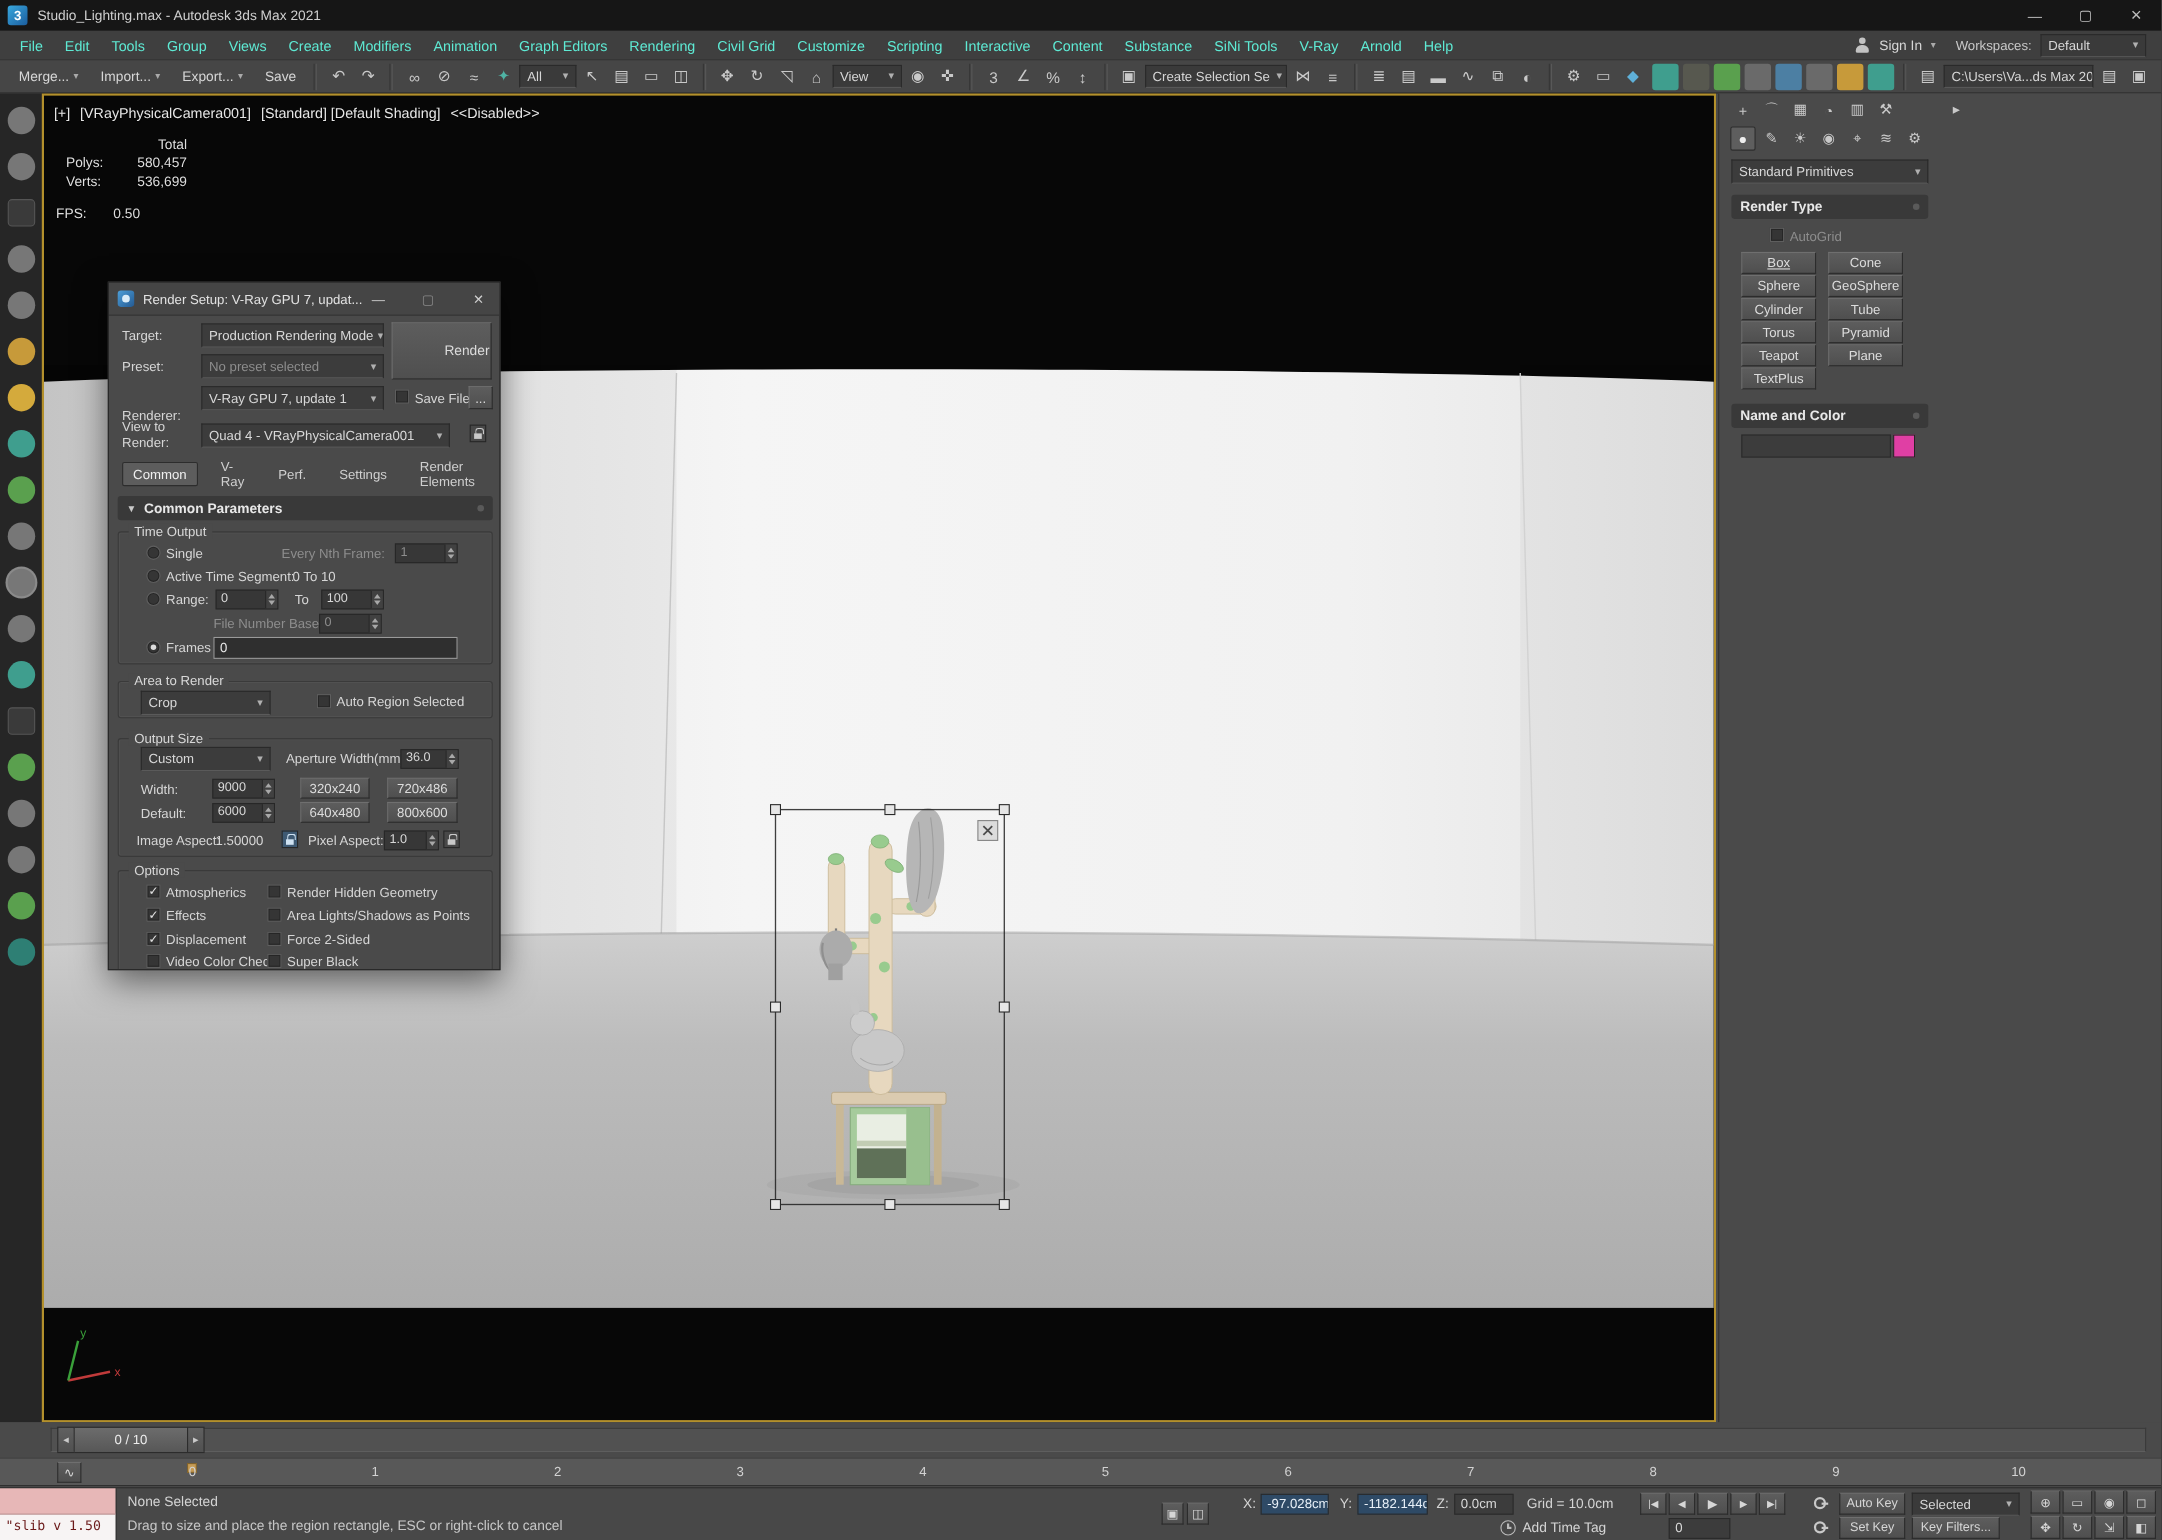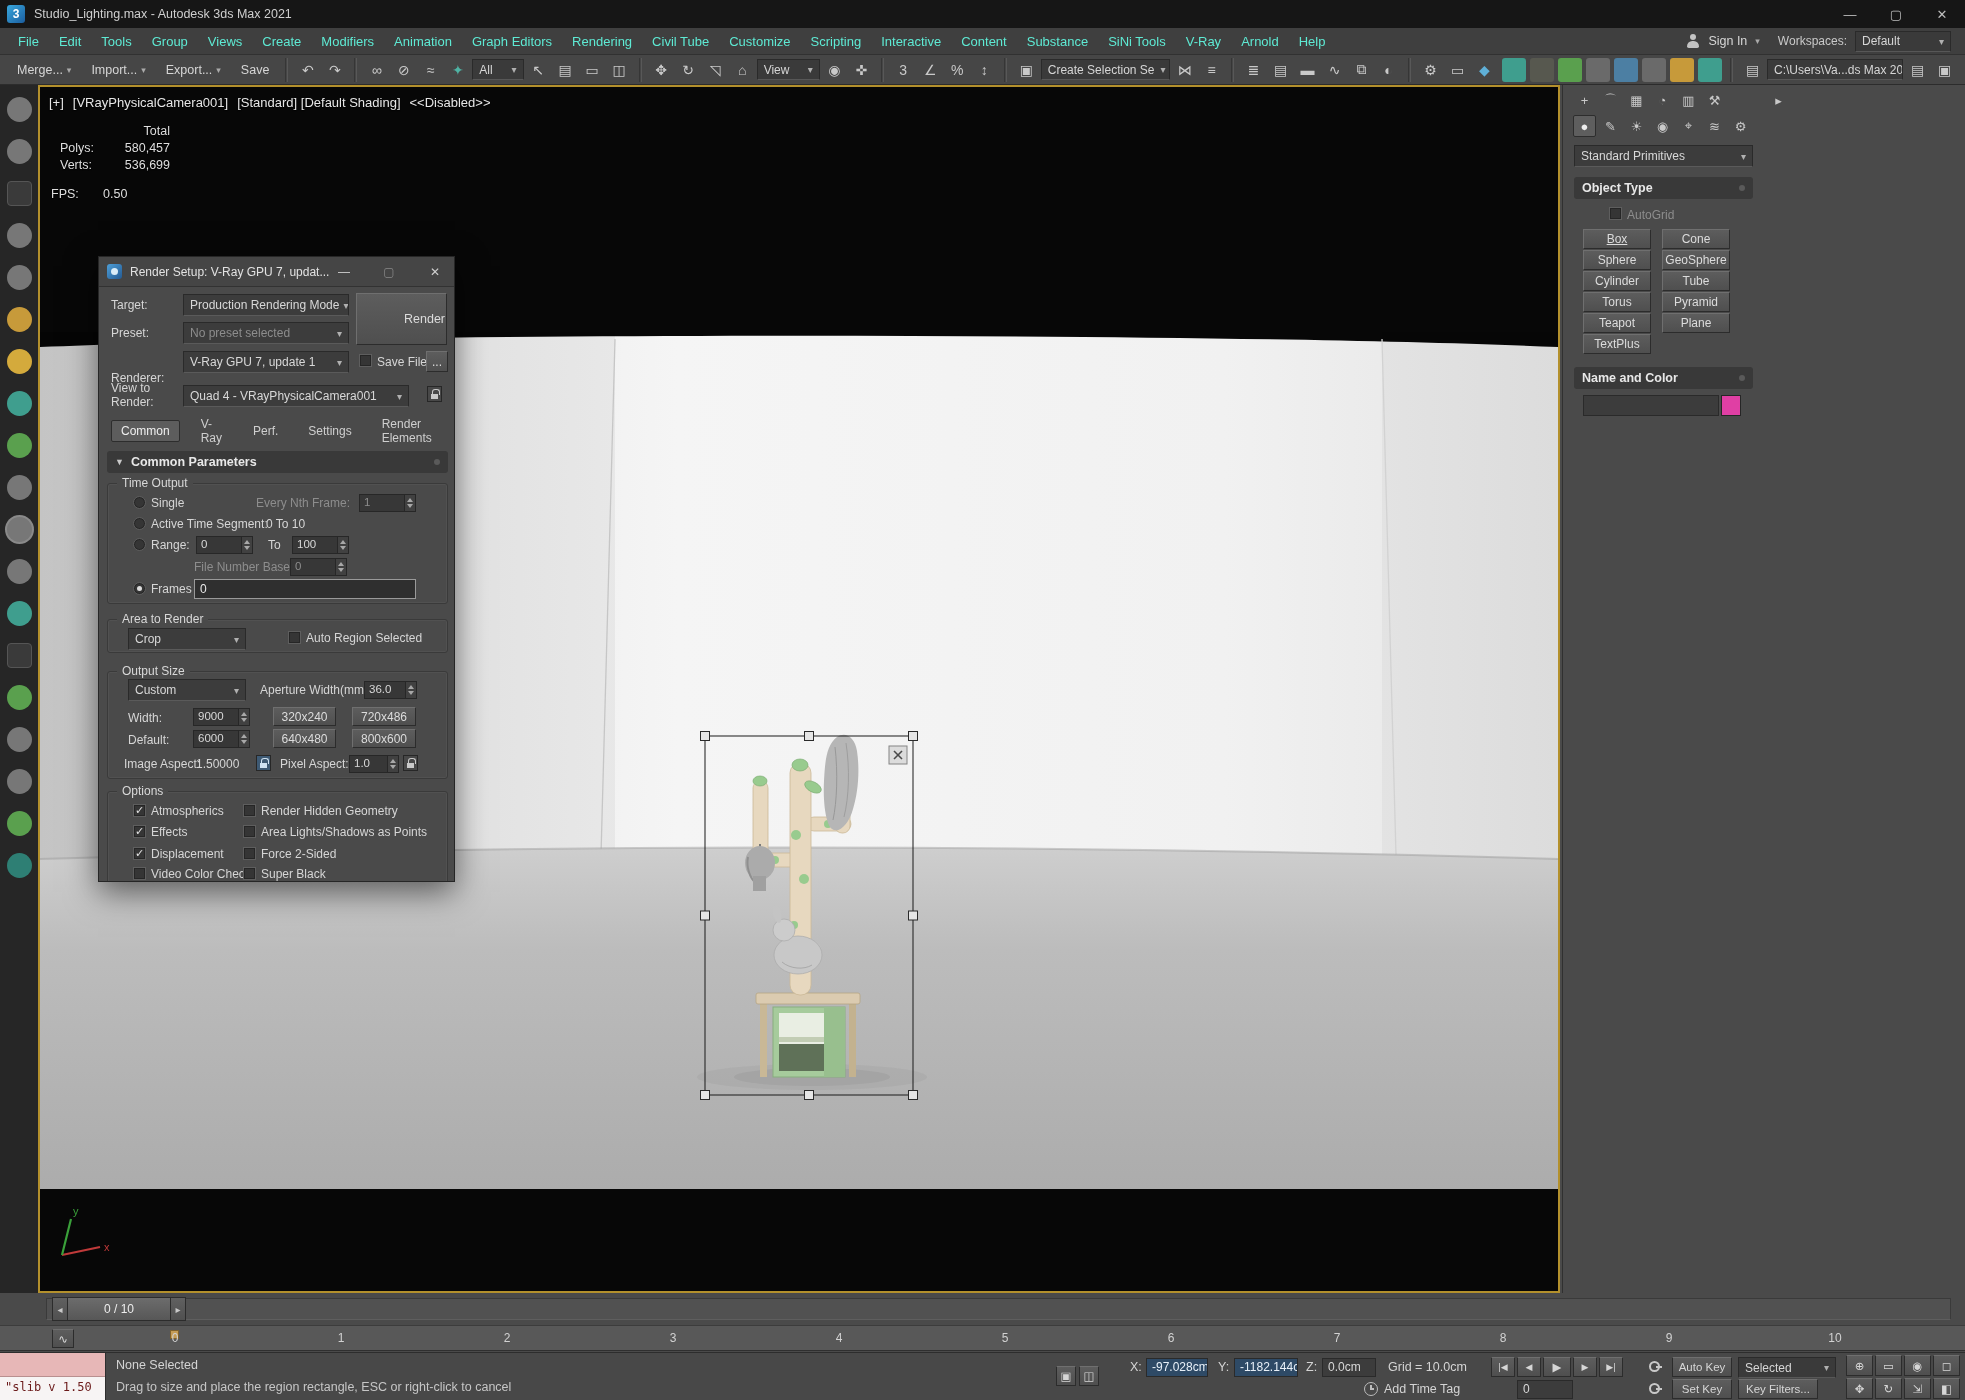--- a/index.html
+++ b/index.html
@@ -127,21 +127,21 @@
     <span class="menu-item">File</span>
     <span class="menu-item">Edit</span>
     <span class="menu-item">Tools</span>
     <span class="menu-item">Group</span>
     <span class="menu-item">Views</span>
     <span class="menu-item">Create</span>
     <span class="menu-item">Modifiers</span>
     <span class="menu-item">Animation</span>
     <span class="menu-item">Graph Editors</span>
     <span class="menu-item">Rendering</span>
-    <span class="menu-item">Civil Tube</span>
+    <span class="menu-item">Civil Grid</span>
     <span class="menu-item">Customize</span>
     <span class="menu-item">Scripting</span>
     <span class="menu-item">Interactive</span>
     <span class="menu-item">Content</span>
     <span class="menu-item">Substance</span>
     <span class="menu-item">SiNi Tools</span>
     <span class="menu-item">V-Ray</span>
     <span class="menu-item">Arnold</span>
     <span class="menu-item">Help</span>
     <span id="menu-right">
@@ -570,21 +570,21 @@
       <span class="picon">☀</span>
       <span class="picon">◉</span>
       <span class="picon">⌖</span>
       <span class="picon">≋</span>
       <span class="picon">⚙</span>
     </div>
     <span class="ddl" style="left:11px;top:60px;width:179px;">
         <span>Standard Primitives</span>
       </span>
     <div class="rollout" style="left:11px;top:92px;width:179px;">
-      <span>Object Type</span>
+      <span>Render Type</span>
       <span class="pin"></span>
     </div>
     <span class="cb" style="position:absolute;left:46px;top:122px;"></span>
     <span class="dlbl grayed" style="left:64px;top:123px;">AutoGrid</span>
     <span class="btn3d pbtn" style="left:20px;top:144px;text-decoration:underline;">Box</span>
     <span class="btn3d pbtn" style="left:99px;top:144px;">Cone</span>
     <span class="btn3d pbtn" style="left:20px;top:165px;">Sphere</span>
     <span class="btn3d pbtn" style="left:99px;top:165px;">GeoSphere</span>
     <span class="btn3d pbtn" style="left:20px;top:186px;">Cylinder</span>
     <span class="btn3d pbtn" style="left:99px;top:186px;">Tube</span>

